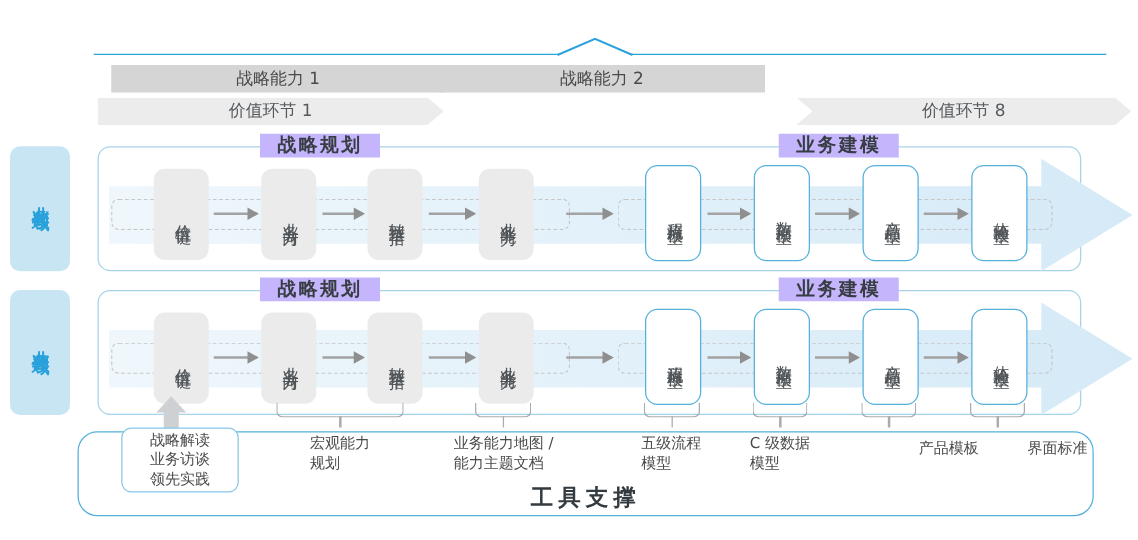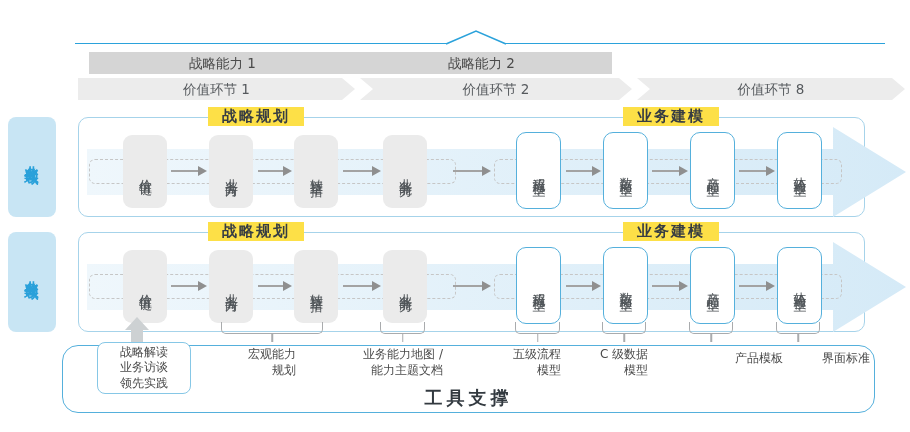--- a/index.html
+++ b/index.html
@@ -23,21 +23,21 @@
   .vseg.mid{clip-path:polygon(0 0,calc(100% - 13px) 0,100% 50%,calc(100% - 13px) 100%,0 100%,13px 50%);}
   
   .domain{position:absolute;left:8px;width:48px;height:100px;background:#C8E5F4;border-radius:8px;
     display:flex;align-items:center;justify-content:center;
     writing-mode:vertical-rl;text-orientation:mixed;
     color:#2AA1DA;font-weight:bold;font-size:14px;letter-spacing:2px;}
   
   .row{position:absolute;left:78px;width:787px;height:100px;
     border:1.6px solid #A6D3EA;border-radius:10px;box-sizing:border-box;}
   .row-header{position:absolute;top:-11px;transform:translateX(-50%);
-    background:#fde047;padding:0 14px;font-size:15px;font-weight:bold;color:#373D43;
+    background:#c4b5fd;padding:0 14px;font-size:15px;font-weight:bold;color:#373D43;
     letter-spacing:2px;white-space:nowrap;z-index:3;}
   .band{position:absolute;left:8px;top:9px;width:819px;height:90px;z-index:0;
     background:linear-gradient(90deg,#EFF7FC 0%,#D5EAF7 100%);
     clip-path:polygon(0 22px,746px 22px,746px 0,100% 50%,746px 100%,746px 68px,0 68px);}
   .dash{position:absolute;top:41px;height:25px;border:1.2px dashed #C6C6C6;border-radius:6px;
     box-sizing:border-box;z-index:1;}
   .dash-a{left:10px;width:367px;}
   .dash-b{left:415px;width:348px;}
   .gbox,.bbox{position:absolute;display:flex;align-items:center;justify-content:center;
     writing-mode:vertical-rl;text-orientation:mixed;z-index:2;
@@ -59,39 +59,38 @@
   .inputs-box{position:absolute;left:97px;top:342px;width:92px;height:50px;background:#fff;
     border:1.5px solid #86C7E6;border-radius:8px;z-index:2;
     display:flex;align-items:center;justify-content:center;text-align:center;
     font-size:12px;color:#4A4A4A;line-height:1.28;white-space:pre-line;}
   .brk{position:absolute;top:322px;height:12px;box-sizing:border-box;z-index:2;
     border-left:1.5px solid #A9ABAD;border-right:1.5px solid #A9ABAD;border-bottom:1.5px solid #A9ABAD;
     border-radius:0 0 5px 5px;}
   .brk::after{content:'';position:absolute;left:50%;bottom:-9px;width:1.5px;height:9px;
     background:#A9ABAD;transform:translateX(-50%);}
   .ann{position:absolute;top:347px;transform:translateX(-50%);z-index:2;
-    font-size:12px;color:#4A4A4A;text-align:right;line-height:1.3;white-space:pre-line;}
+    font-size:12px;color:#4A4A4A;text-align:left;line-height:1.3;white-space:pre-line;}
   .ann.single{top:351px;margin-left:48px;}
 </style>
 </head>
 <body>
 
 <div class="canvas">
 
   <div class="topline"></div>
   <svg class="caret" width="64" height="15" viewBox="0 0 64 15">
     <polygon points="2,14 32,1 62,14" fill="#ffffff" stroke="none"></polygon>
     <polyline points="2,14 32,1 62,14" fill="none" stroke="#2BA2DB" stroke-width="1.6"></polyline>
   </svg>
 
   <div class="bar" style="left:89px;width:267px">战略能力 1</div>
   <div class="bar" style="left:351px;width:261px">战略能力 2</div>
 
   <div class="vseg first" style="left:78px;width:277px">价值环节 1</div>
-  <div class="vseg mid" style="left:360px;width:272px">价值环节 2</div>
   <div class="vseg mid" style="left:637px;width:268px">价值环节 8</div>
 
   <div class="domain" style="top:117px">业务领域 1</div>
   <div class="domain" style="top:232px">业务领域 2</div>
 
   <div class="tool-panel">
     <div class="tool-label">工具支撑</div>
   </div>
 
   <div class="row" style="top:117px">

